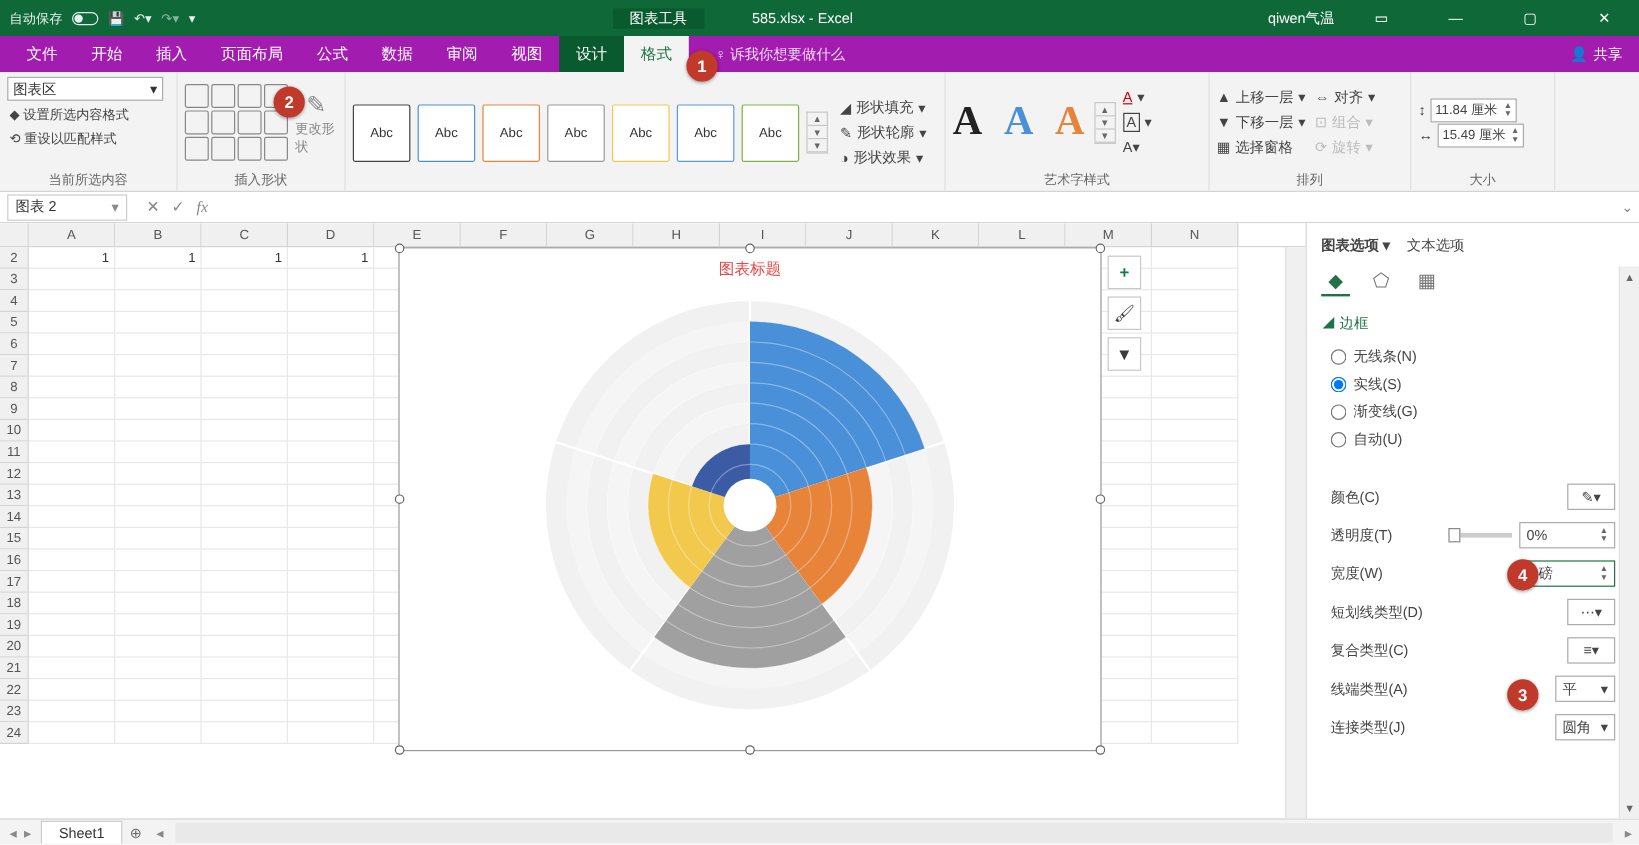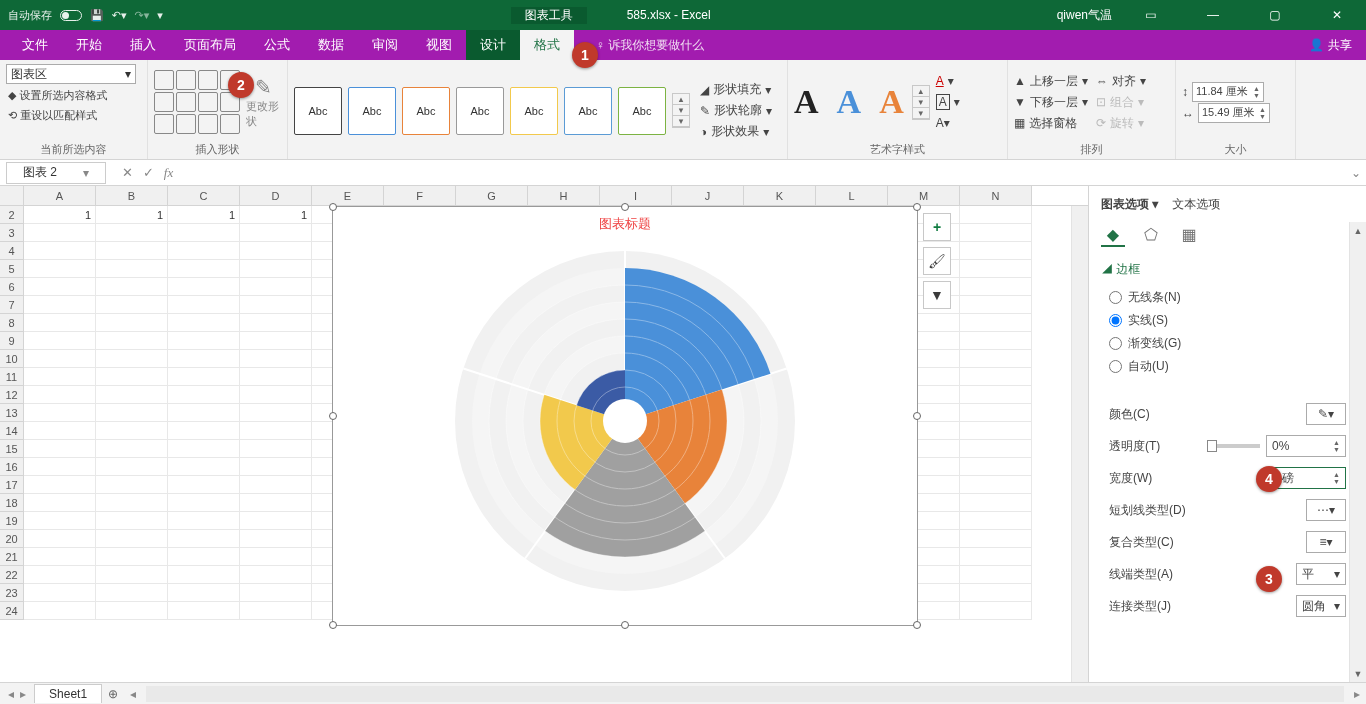--- a/index.html
+++ b/index.html
@@ -46,21 +46,21 @@
 .gal-nav div{flex:1;border-bottom:1px solid #c8c8c8;display:flex;align-items:center;justify-content:center;font-size:9px;color:#666;}
 .ribbon-stack{display:flex;flex-direction:column;gap:3px;font-size:12px;color:#444;}
 .ribbon-stack .row{display:flex;align-items:center;gap:4px;white-space:nowrap;}
 .wordart{display:flex;gap:18px;align-items:center;}
 .wordart .A{font-size:34px;font-weight:bold;font-family:"Times New Roman",serif;}
 .input-size{width:72px;height:20px;border:1px solid #ababab;background:#fff;font-size:11px;padding:0 3px;display:flex;align-items:center;justify-content:space-between;}
 .spin{display:flex;flex-direction:column;font-size:7px;color:#666;line-height:7px;}
 
 
 .formulabar { height:26px; border-bottom:1px solid #d4d4d4; display:flex; align-items:center; background:#fff; }
-.namebox { width:100px; height:22px; border:1px solid #ccc; margin:0 6px; padding:0 16px; display:flex; align-items:center; justify-content:space-between; font-size:12px;}
+.namebox { width:100px; height:22px; border:1px solid #ccc; margin:0 6px; padding:0 6px; display:flex; align-items:center; justify-content:space-between; font-size:12px;}
 .fb-btns { display:flex; gap:10px; padding:0 10px; color:#888; font-size:13px;}
 .fx { font-style:italic; font-family:"Times New Roman"; }
 
 
 .workarea { display:flex; height: calc(704px - 30px - 30px - 100px - 26px - 22px); }
 .sheet { flex:1; position:relative; overflow:hidden; }
 .colheads { display:flex; height:20px; border-bottom:1px solid #d4d4d4; background:#fff; }
 .colheads .selall{width:24px;border-right:1px solid #d4d4d4;background:#f0f0f0;}
 .colheads .ch{width:72px;border-right:1px solid #d4d4d4;text-align:center;font-size:11px;color:#555;line-height:20px;background:#f0f0f0;}
 .rows { position:relative; }

